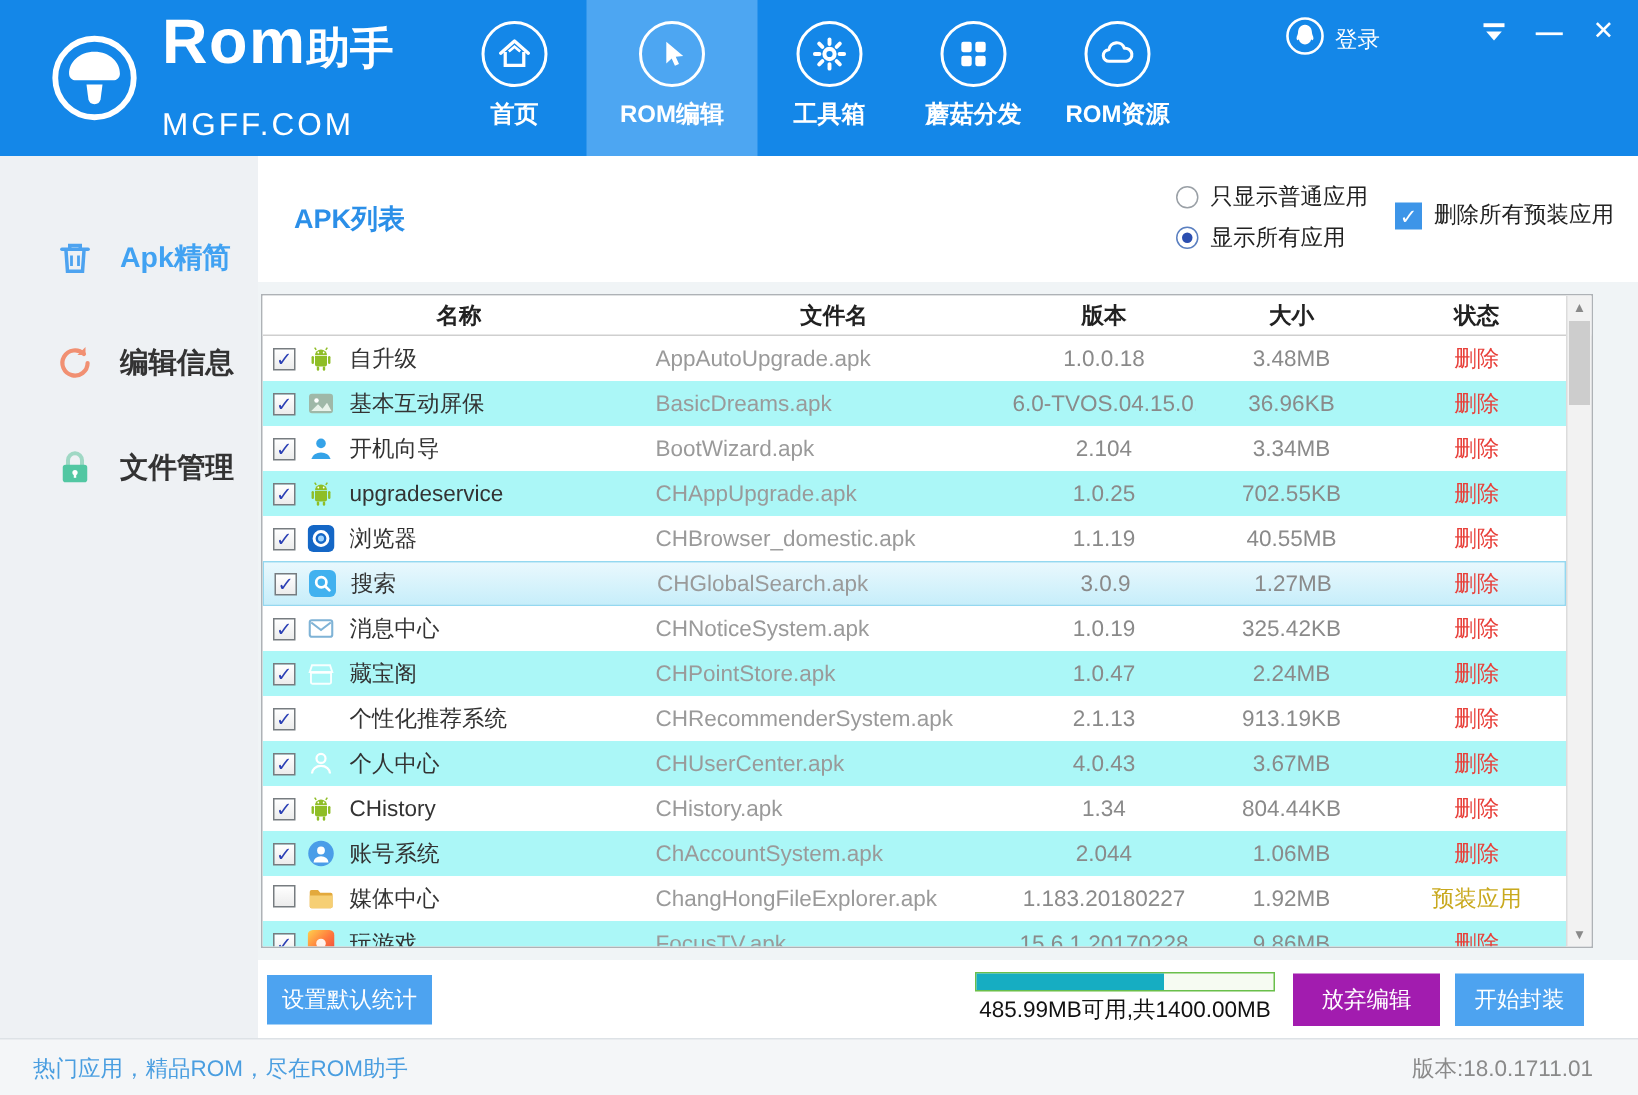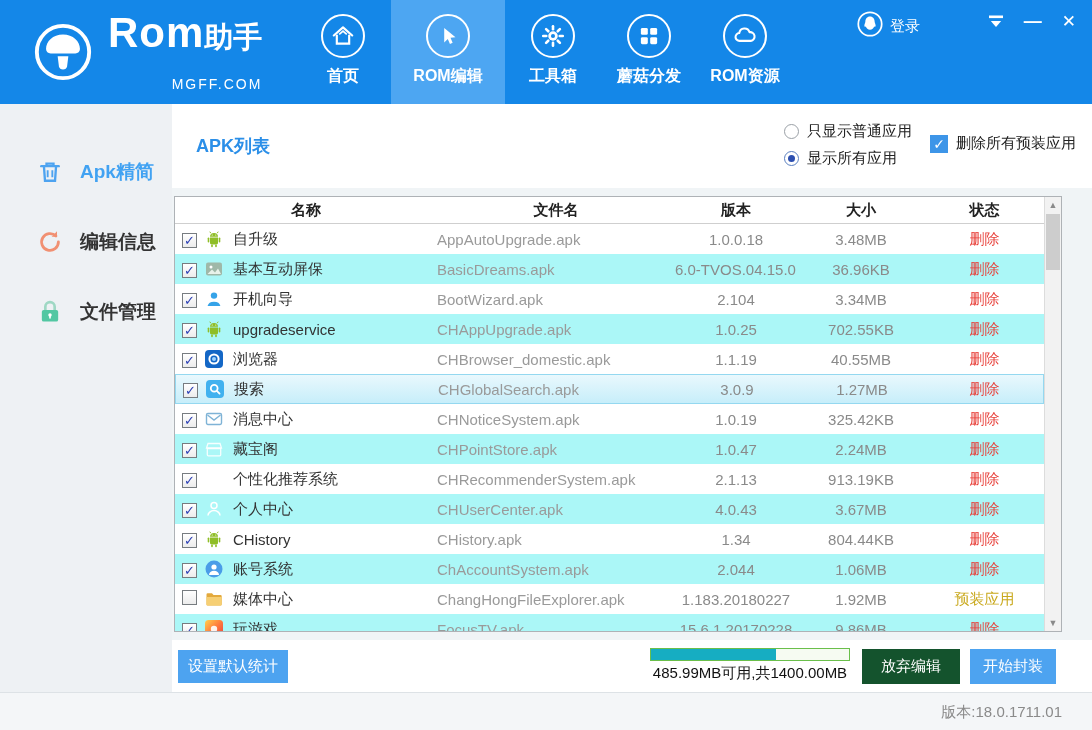--- a/index.html
+++ b/index.html
@@ -7,21 +7,21 @@
   .app { position:relative; width:1092px; height:730px; background:#f0f4f6; overflow:hidden; }
 
   
   .hdr { position:absolute; top:0; left:0; right:0; height:104px; background:#1487e8; display:flex; }
   .logo { display:flex; align-items:center; padding-left:32px; width:295px; }
   .logo-ic svg { display:block; }
   .logo-tx { margin-left:14px; color:#fff; }
   .lt1 { font-weight:bold; line-height:40px; white-space:nowrap; }
   .lt1 .en { font-size:42px; letter-spacing:1px; }
   .lt1 .cn { font-size:29px; }
-  .lt2 { font-size:14px; letter-spacing:2px; margin-top:14px;text-align:right; }
+  .lt2 { font-size:21px; letter-spacing:2px; margin-top:14px; }
   .nav { display:flex; height:104px; }
   .nav-item { min-width:96px; padding:14px 10px 0 10px; text-align:center; color:#fff; cursor:pointer; }
   .nav-item.active { background:#4da6f2; min-width:114px; }
   .nav-circ { width:44px; height:44px; border:2px solid #fff; border-radius:50%; margin:0 auto; display:flex; align-items:center; justify-content:center; }
   .nav-lbl { margin-top:8px; font-size:16px; font-weight:bold; white-space:nowrap; }
   .login { position:absolute; top:11px; right:172px; display:flex; align-items:center; color:#fff; cursor:pointer; }
   .login-lbl { font-size:15px; margin-left:7px; }
   .winctl { position:absolute; top:12px; right:16px; display:flex; align-items:center; gap:20px; }
   .wbtn { color:#fff; cursor:pointer; display:flex; align-items:center; height:18px; }
   .wbtn.min { font-size:18px; font-weight:bold; line-height:10px; }
@@ -76,21 +76,21 @@
   .sthumb { position:absolute; top:17px; left:1px; width:14px; height:56px; background:#cdcdcd; cursor:pointer; }
 
   
   .actionbar { position:absolute; left:0; right:0; bottom:0; height:52px; background:#fff; }
   .btn { border:none; color:#fff; font-size:15px; font-family:inherit; cursor:pointer; }
   .btn-stats { position:absolute; left:6px; top:10px; width:110px; height:33px; background:#4da3f0; }
   .pwrap { position:absolute; left:478px; top:8px; width:200px; }
   .pbar { width:200px; height:13px; border:1px solid #6abf4b; background:#f6fbf2; }
   .pfill { height:100%; background:#16adc2; }
   .ptext { margin-top:3px; font-size:15px; color:#111; text-align:center; white-space:nowrap; }
-  .btn-discard { position:absolute; right:132px; top:9px; width:98px; height:35px; background:#14532d; }
+  .btn-discard { position:absolute; right:132px; top:9px; width:98px; height:35px; background:#a21caf; }
   .btn-start { position:absolute; right:36px; top:9px; width:86px; height:35px; background:#4da3f0; }
 
   
   .statusbar { position:absolute; left:0; right:0; bottom:0; height:38px; background:#f4f6f8; border-top:1px solid #dde2e6; }
   .slogan { position:absolute; left:22px; top:10px; font-size:15px; color:#4a9ee0; }
   .version { position:absolute; right:30px; top:10px; font-size:15px; color:#8a8a8a; }
 </style>
 </head>
 <body>
 
@@ -490,16 +490,17 @@
             <div class="pfill" id="pfill" style="width: 63%;"></div>
           </div>
         <div class="ptext">485.99MB可用,共1400.00MB</div>
       </div>
       <button class="btn btn-discard">放弃编辑</button>
       <button class="btn btn-start">开始封装</button>
     </div>
   </div>
 
   <div class="statusbar">
+    <span class="slogan">热门应用，精品ROM，尽在ROM助手</span>
     <span class="version">版本:18.0.1711.01</span>
   </div>
 
 </div>
 
 </body></html>

